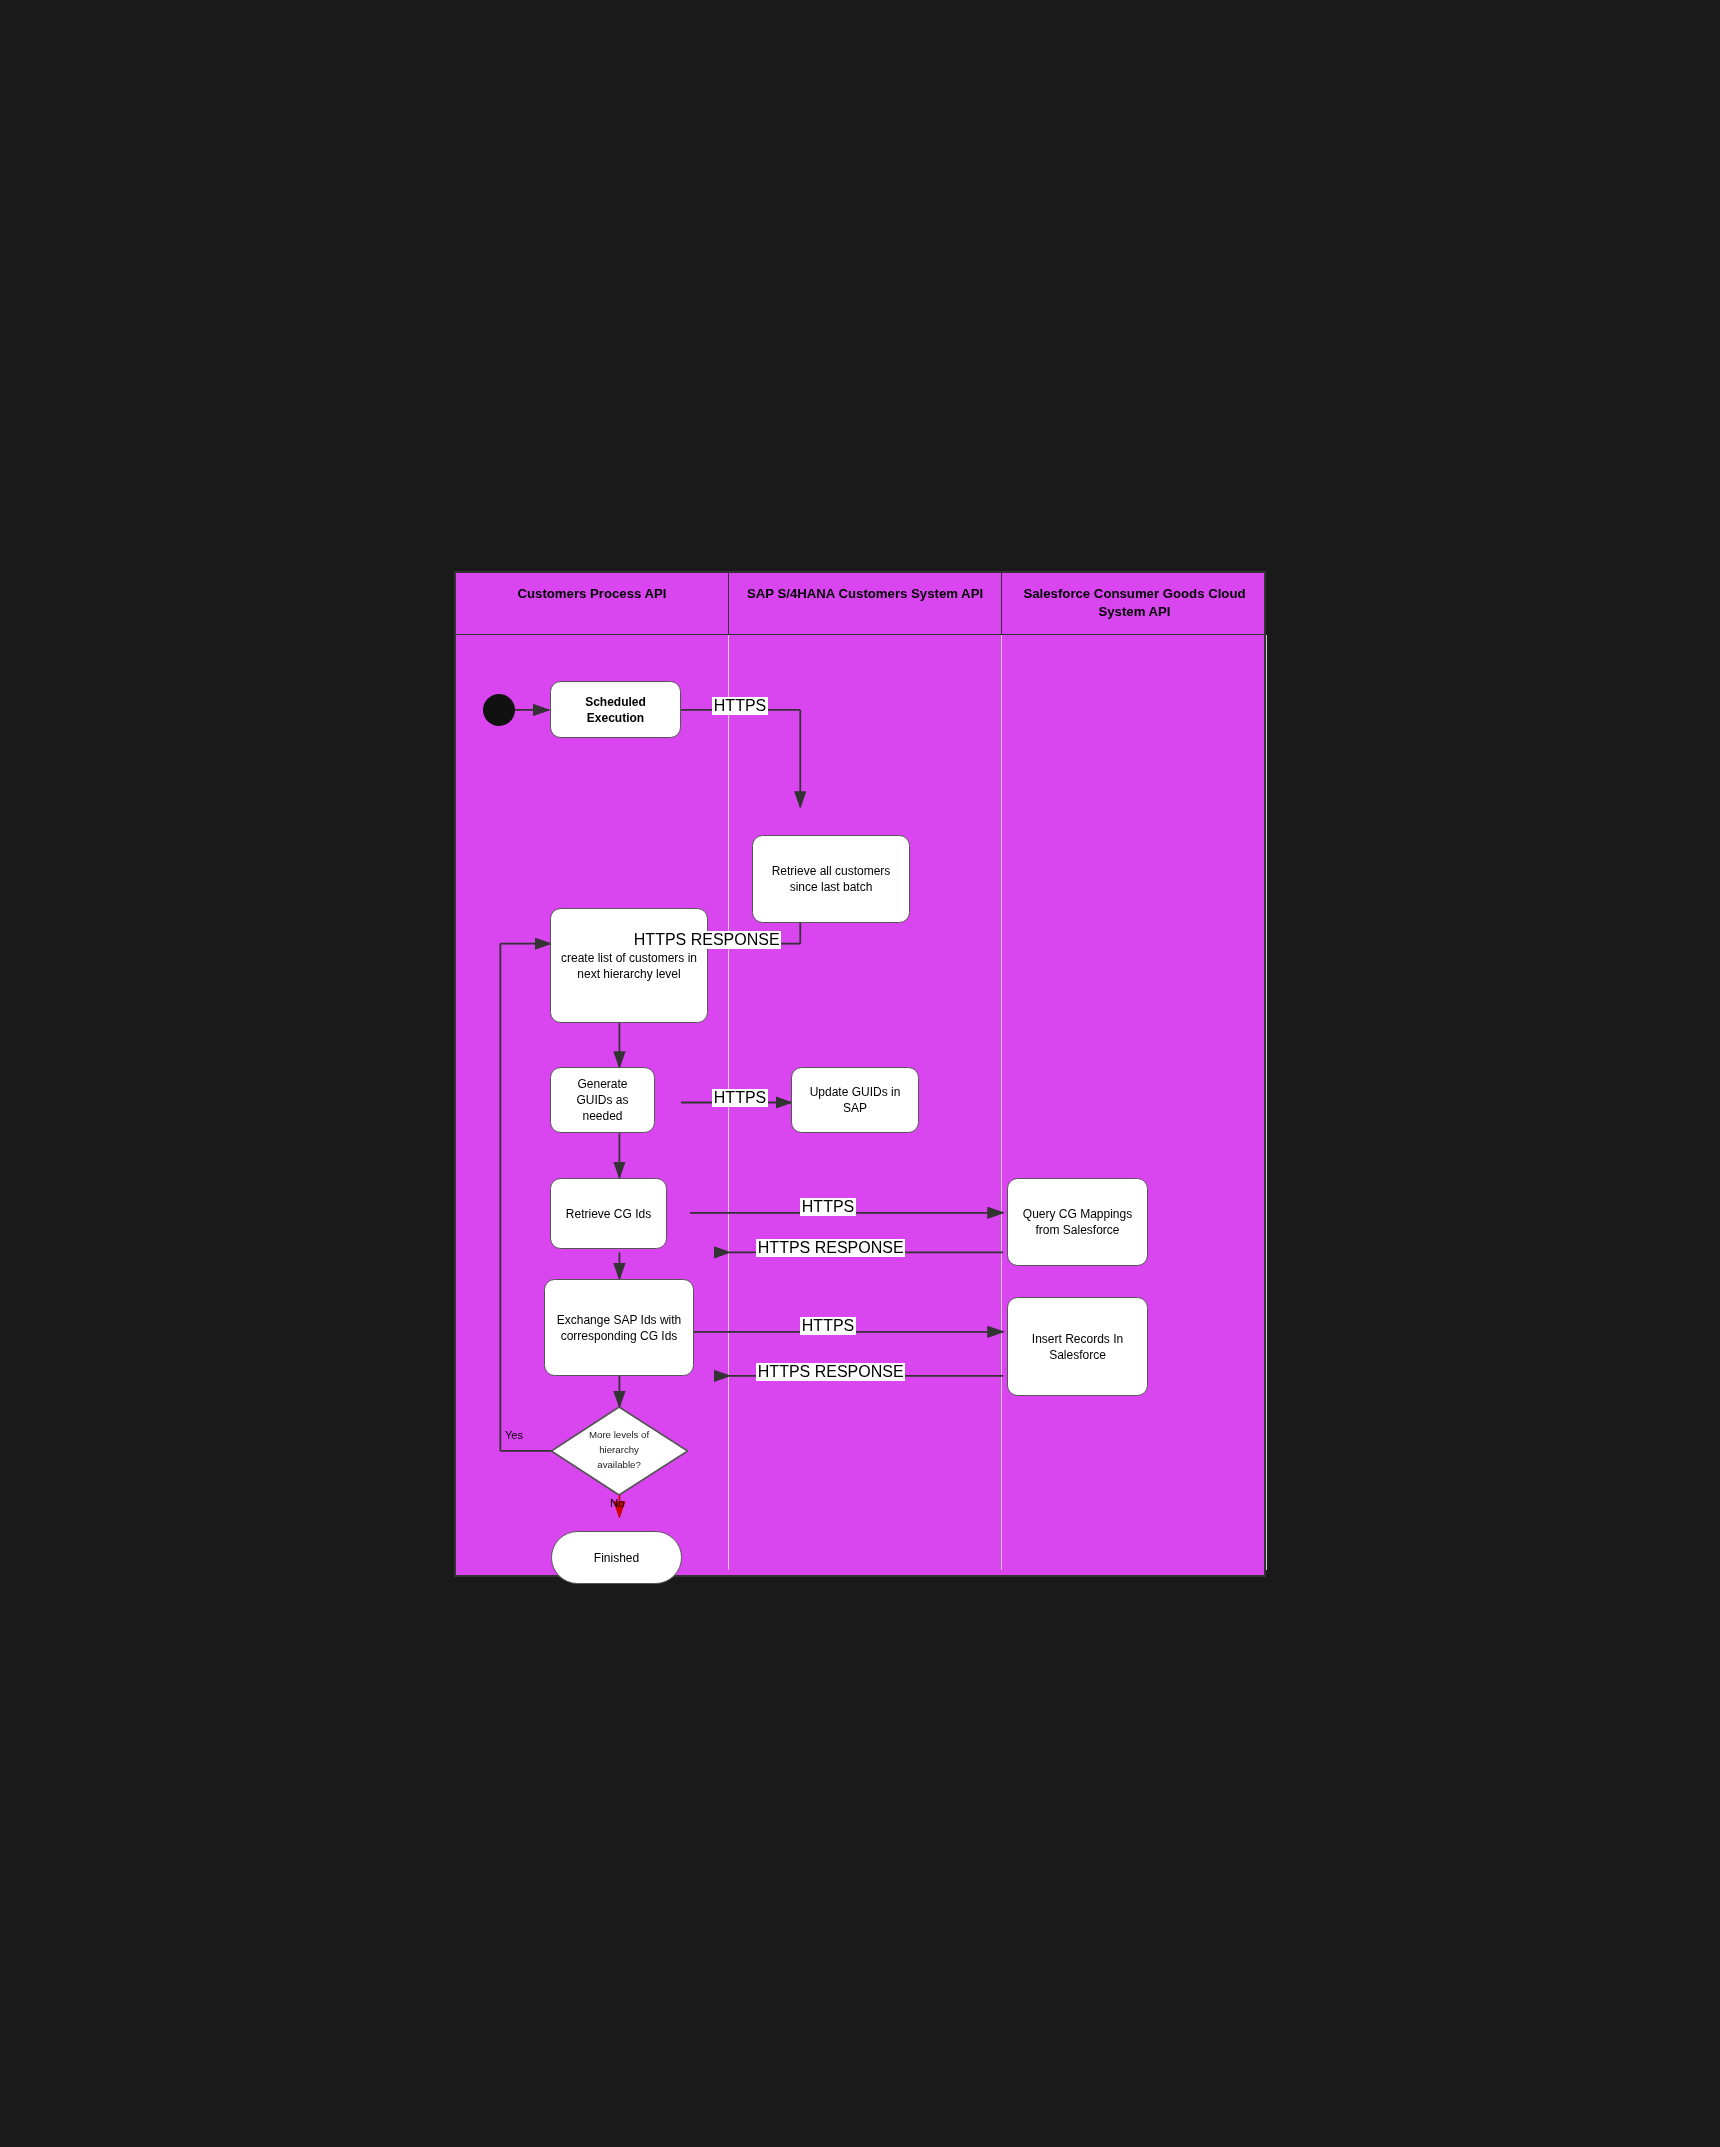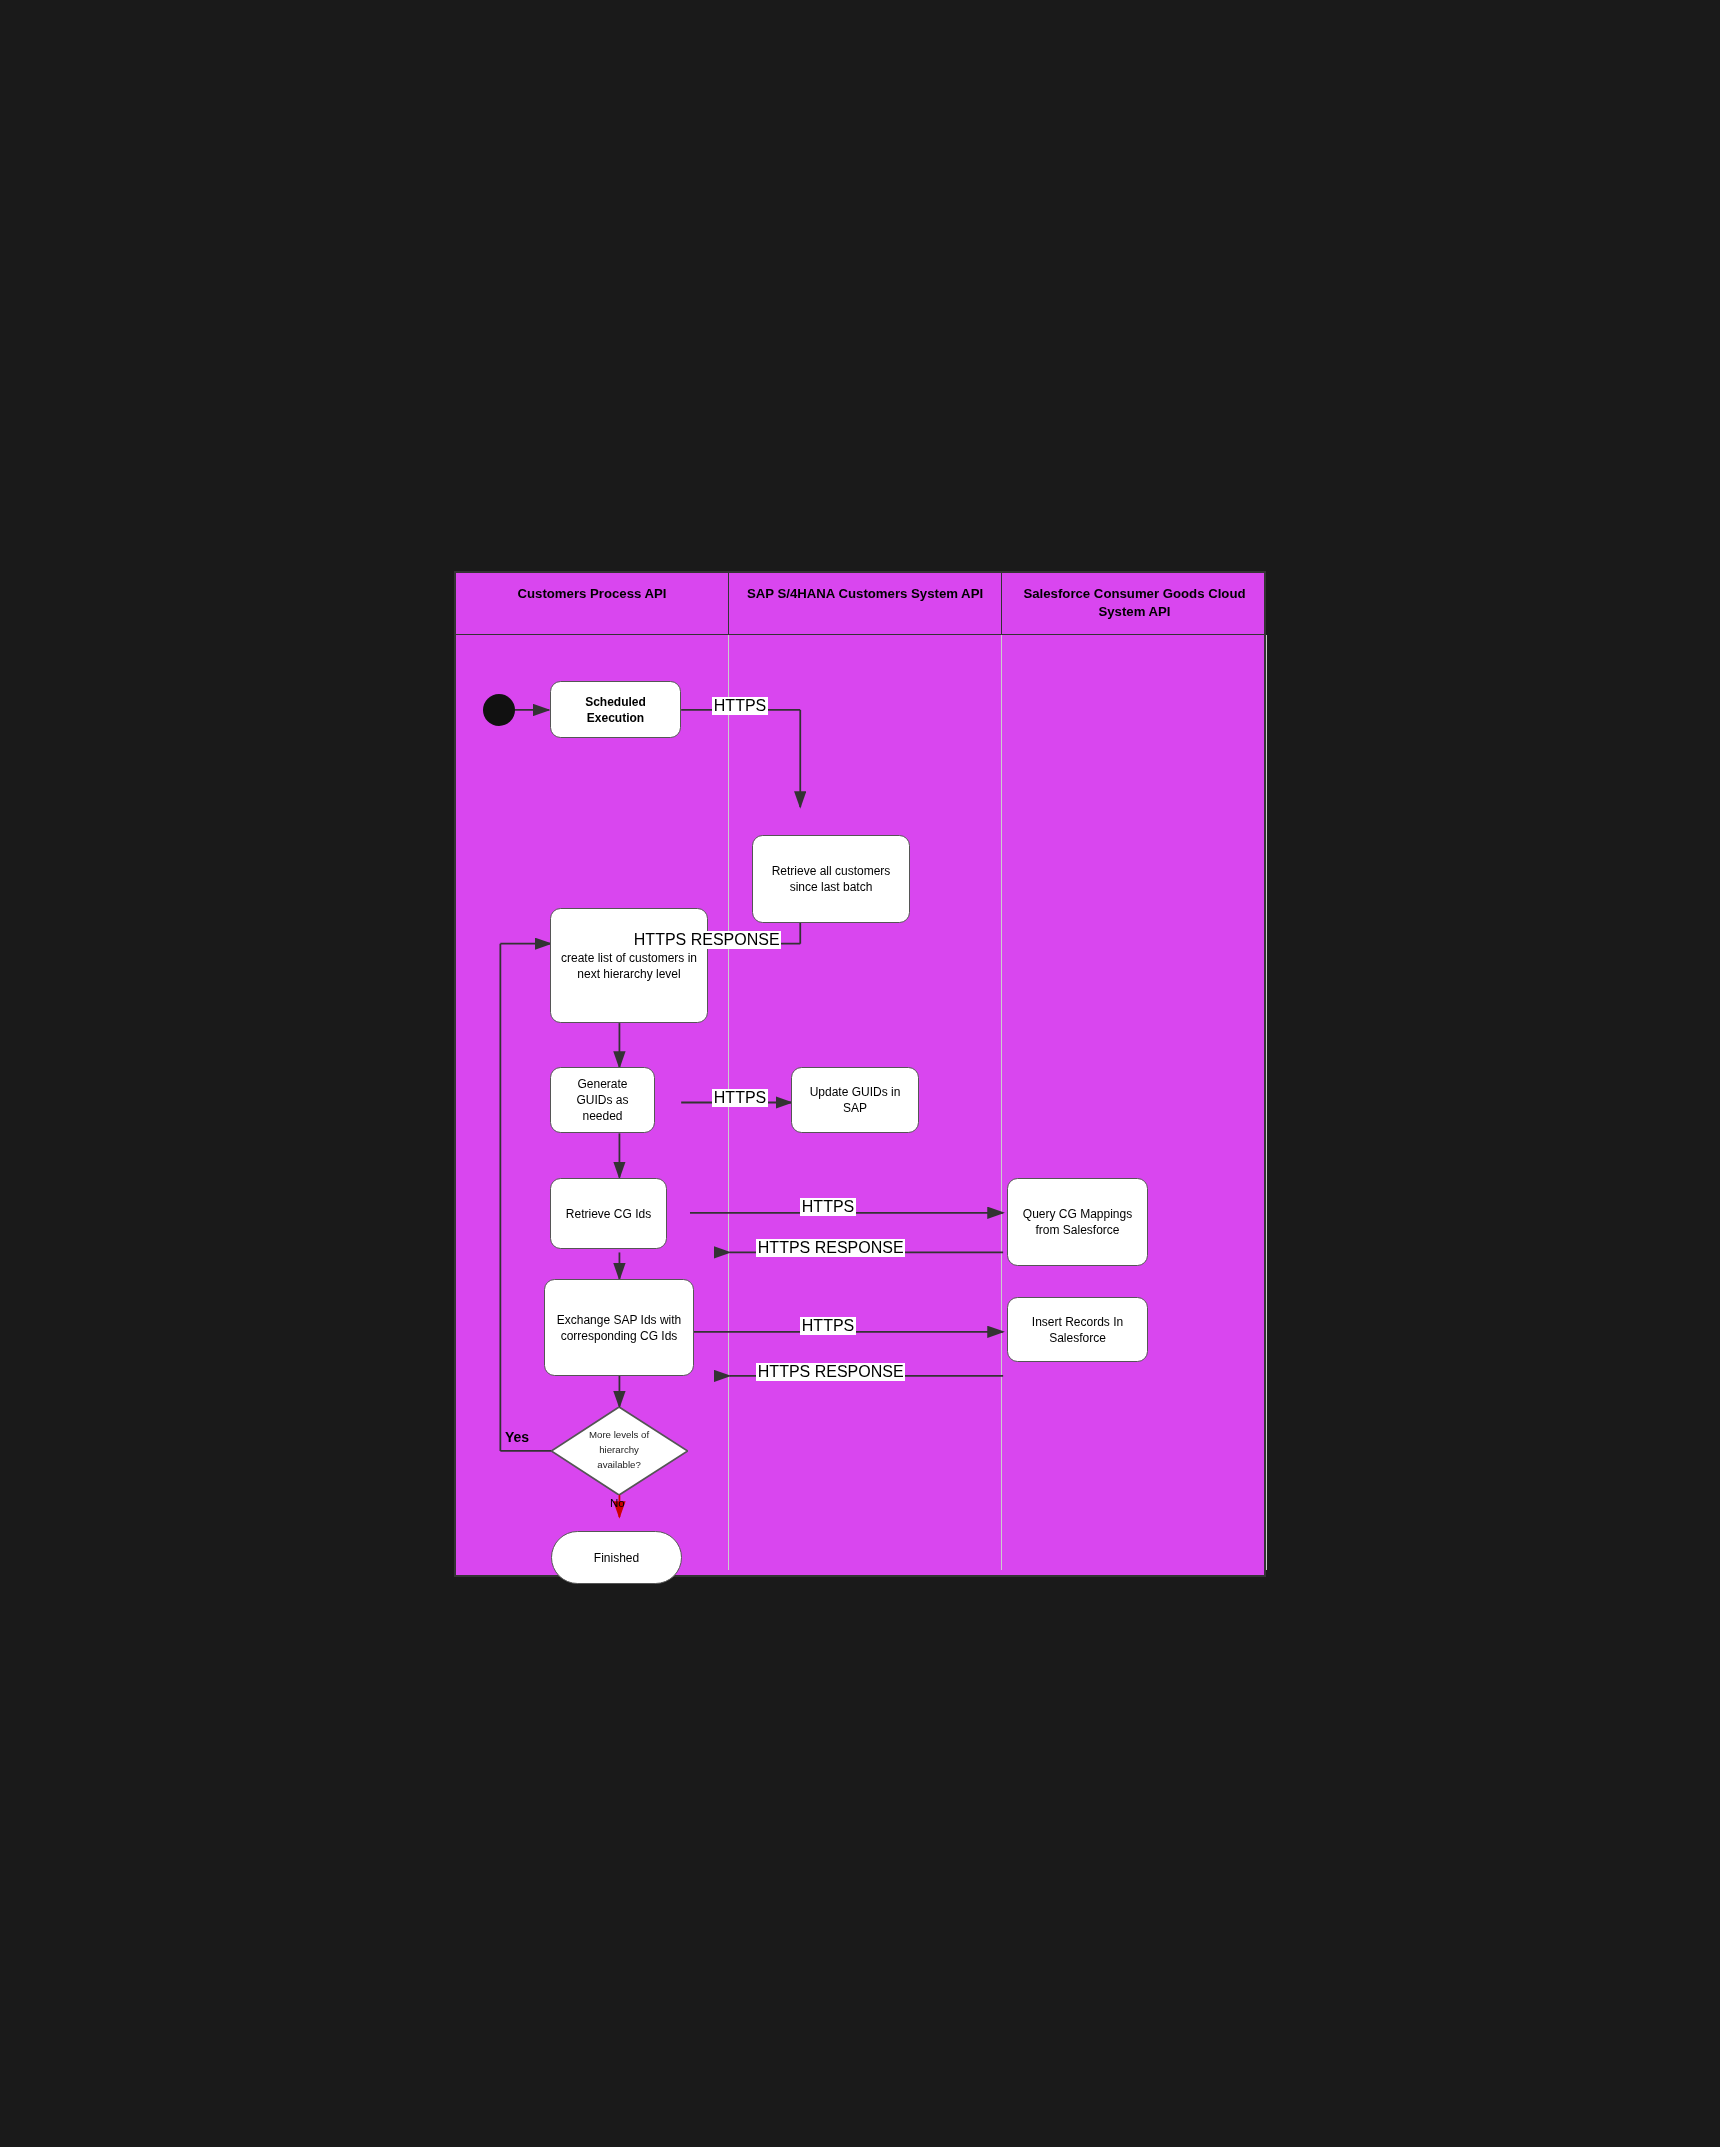--- a/index.html
+++ b/index.html
@@ -80,22 +80,22 @@
     .start-circle {
       position: absolute;
       width: 32px;
       height: 32px;
       background: #111;
       border-radius: 50%;
       z-index: 10;
     }
     .label-text {
       position: absolute;
-      font-size: 14px;
-      font-weight: bold;
+      font-size: 11px;
+      font-weight: normal;
       z-index: 10;
     }
     .arrow-label {
       position: absolute;
       font-size: 16px;
       background: white;
       padding: 0 1.8px;
       z-index: 20;
     }
   </style>
@@ -208,21 +208,21 @@
     </div>
 
     <div class="box" style="left:551px; top:543px; width:141px; height:88px;">
       <span>Query CG Mappings from Salesforce</span>
     </div>
 
     <div class="box" style="left:88px; top:644px; width:150px; height:97px;">
       <span>Exchange SAP Ids with corresponding CG Ids</span>
     </div>
 
-    <div class="box" style="left:551px; top:662px; width:141px; height:65px;">
+    <div class="box" style="left:551px; top:662px; width:141px; height:99px;">
       <span>Insert Records In Salesforce</span>
     </div>
 
     <svg class="diamond" style="position:absolute; left:95px; top:772px; width:137px; height:88px;" viewBox="0 0 155 100" width="137" height="88">
       <polygon points="77,0 155,50 77,100 0,50" fill="white" stroke="#555" stroke-width="2"></polygon>
       <text x="77" y="35" text-anchor="middle" font-size="11" fill="#222">More levels of</text>
       <text x="77" y="52" text-anchor="middle" font-size="11" fill="#222">hierarchy</text>
       <text x="77" y="69" text-anchor="middle" font-size="11" fill="#222">available?</text>
     </svg>
 

